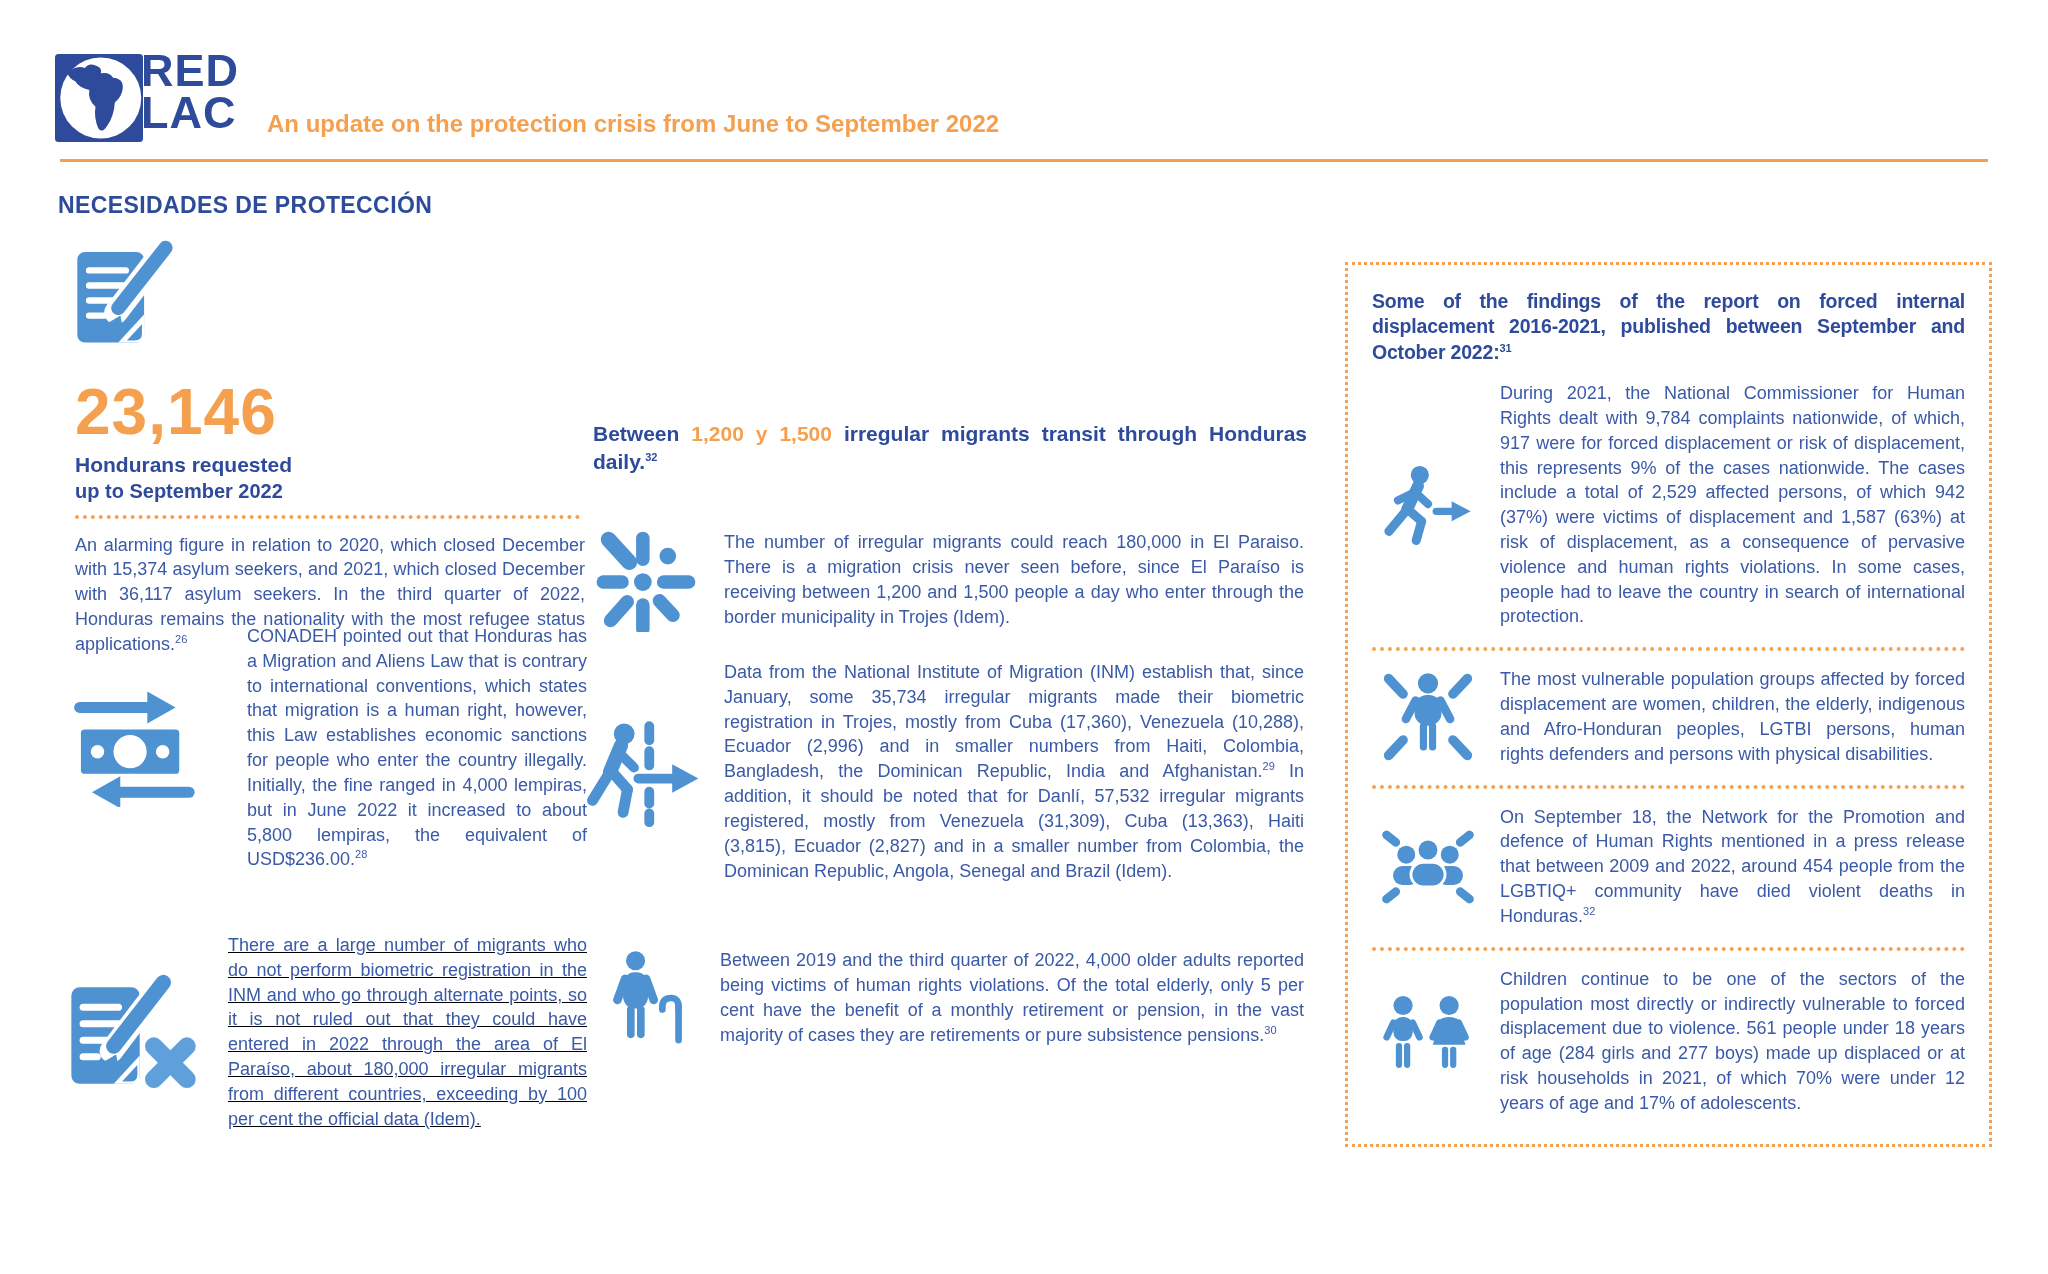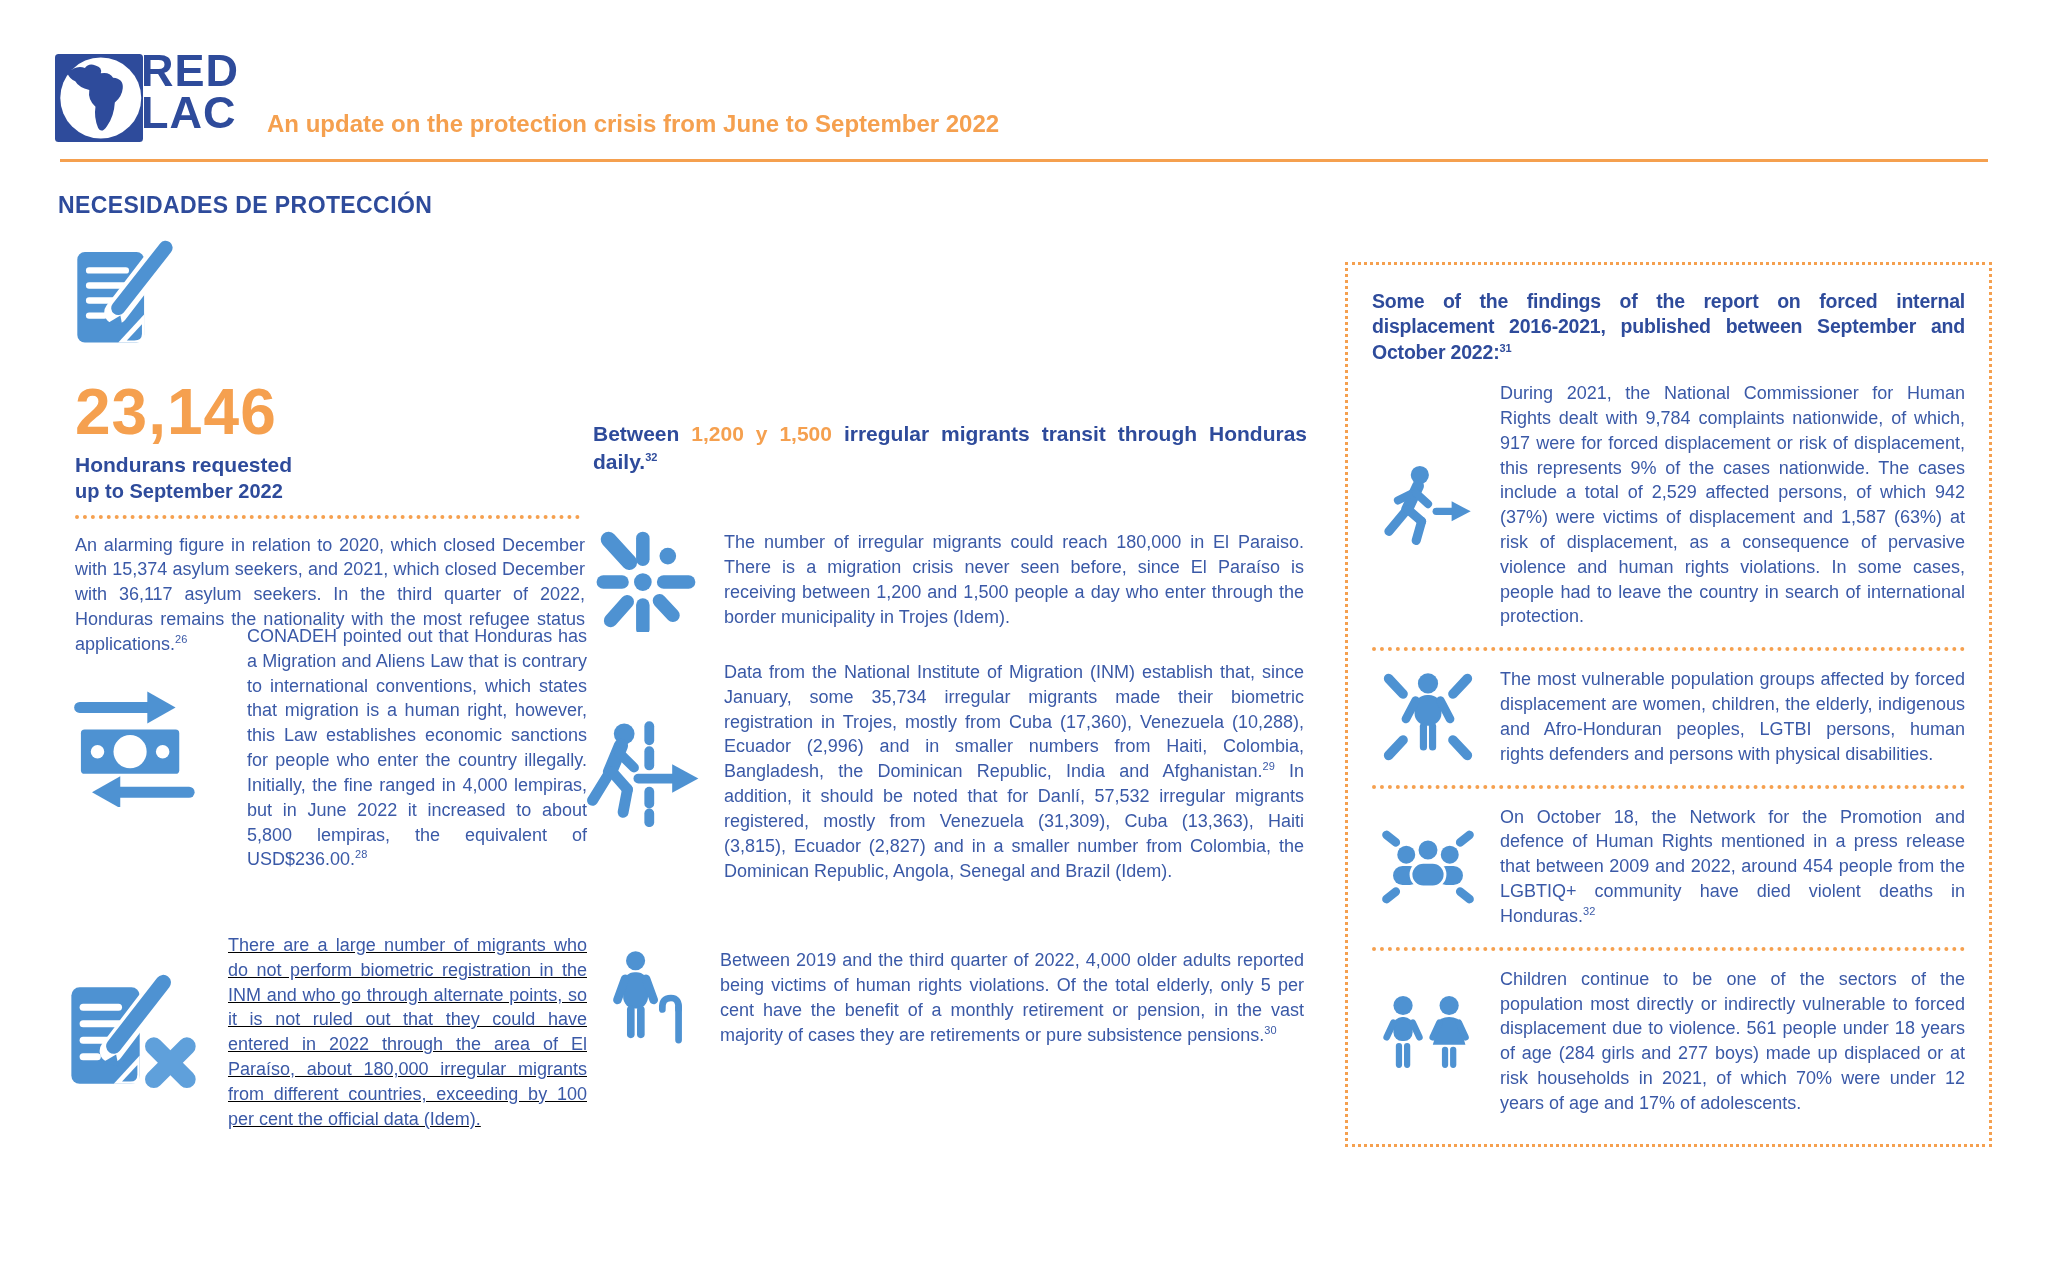--- a/index.html
+++ b/index.html
@@ -252,21 +252,21 @@
           <line x1="11" y1="79" x2="21" y2="71" stroke="#4E92D2" stroke-width="9" stroke-linecap="round"></line>
           <line x1="99" y1="79" x2="89" y2="71" stroke="#4E92D2" stroke-width="9" stroke-linecap="round"></line>
           <circle cx="32" cy="32" r="9.5" fill="#4E92D2"></circle>
           <circle cx="78" cy="32" r="9.5" fill="#4E92D2"></circle>
           <rect x="18" y="44" width="28" height="20" rx="10" fill="#4E92D2"></rect>
           <rect x="64" y="44" width="28" height="20" rx="10" fill="#4E92D2"></rect>
           <circle cx="55" cy="27" r="11.5" fill="#4E92D2" stroke="#fff" stroke-width="3"></circle>
           <rect x="37" y="40" width="36" height="26" rx="13" fill="#4E92D2" stroke="#fff" stroke-width="3"></rect>
         </svg>
       </div>
-      <div class="tx body-txt"><span>On October 18, the Network for the Promotion and defence of Human Rights mentioned in a press release that between 2009 and 2022, around 454 people from the LGBTIQ+ community have died violent deaths in Honduras.</span><sup>32</sup></div>
+      <div class="tx body-txt"><span>On September 18, the Network for the Promotion and defence of Human Rights mentioned in a press release that between 2009 and 2022, around 454 people from the LGBTIQ+ community have died violent deaths in Honduras.</span><sup>32</sup></div>
     </div>
 
     <div class="dotsep"></div>
 
     <div class="r-item">
       <div class="ic">
         <svg width="96" height="98" viewBox="0 0 100 100">
           <circle cx="24" cy="13" r="10" fill="#4E92D2"></circle>
           <rect x="14" y="25" width="20" height="25" rx="9" fill="#4E92D2"></rect>
           <line x1="14" y1="31" x2="7" y2="46" stroke="#4E92D2" stroke-width="7" stroke-linecap="round"></line>

